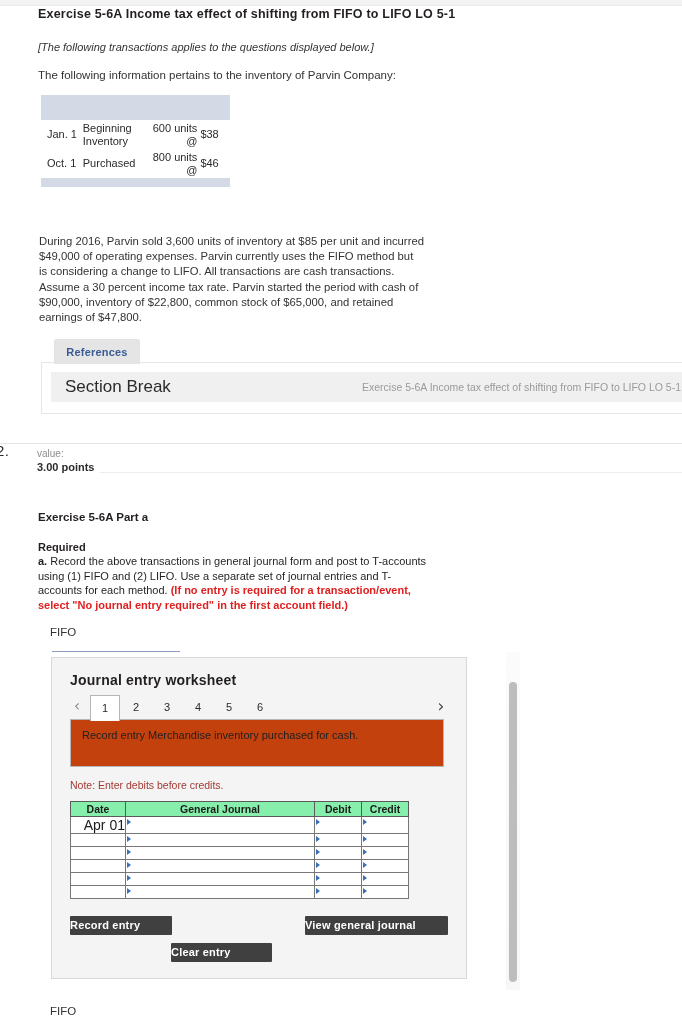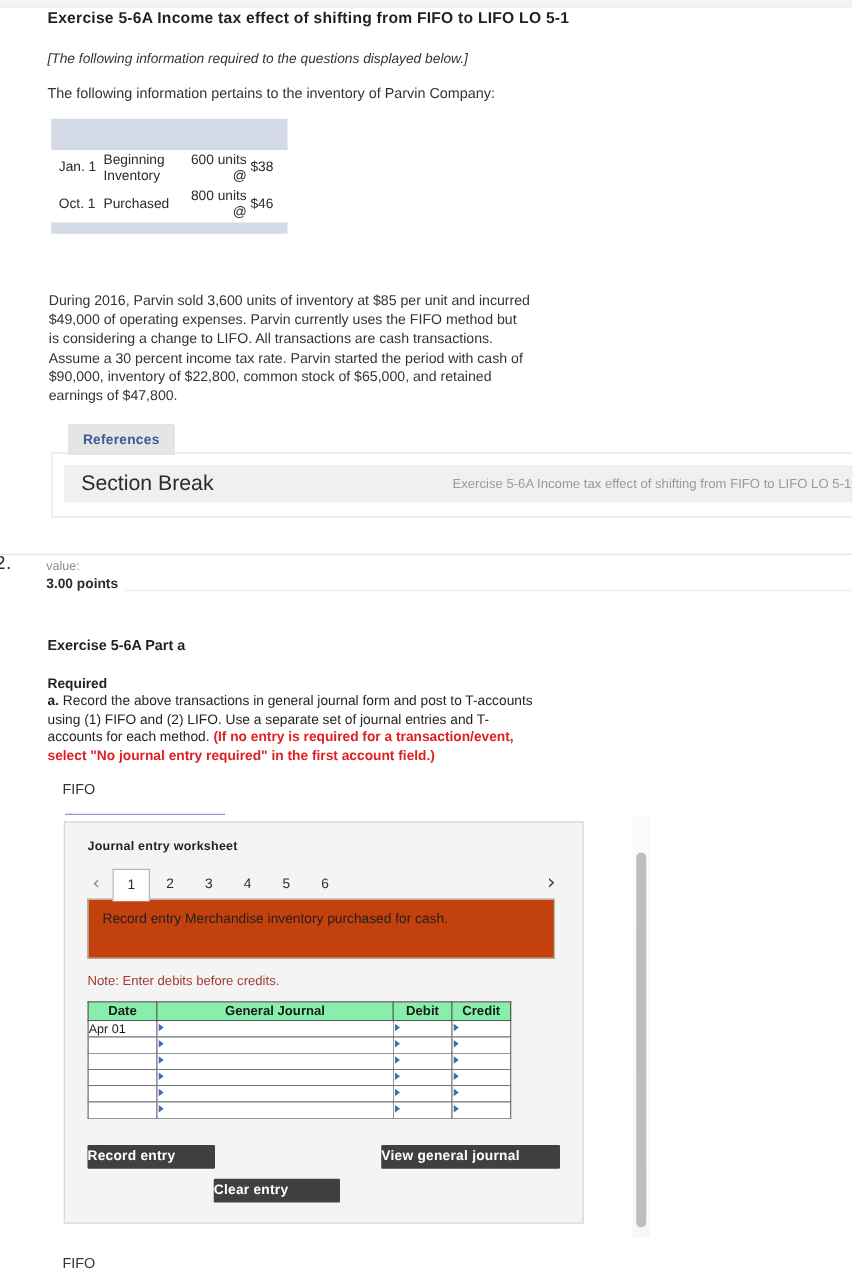--- a/index.html
+++ b/index.html
@@ -229,21 +229,21 @@
   .jw-panel {
     position: absolute;
     left: 51px; top: 657px;
     width: 414px; height: 320px;
     background: #f4f4f4;
     border: 1px solid #d8d8d8;
   }
   .jw-title {
     position: absolute;
     left: 18px; top: 14px;
-    font-size: 10px;
+    font-size: 14px;
     font-weight: bold;
     letter-spacing: .2px;
     color: #231f20;
   }
 
   
   .jw-tabs {
     position: absolute;
     left: 18px; top: 37px;
     width: 378px; height: 24px;
@@ -323,23 +323,23 @@
     border: 1px solid #777777;
     height: 12px;
     padding: 0;
     position: relative;
   }
   .col-date   { width: 54px; }
   .col-gj     { width: 188px; }
   .col-debit  { width: 46px; }
   .col-credit { width: 46px; }
   .jt td.date-cell {
-    text-align: left;
+    text-align: right;
     color: #1b1b1b;
-    font-size: 10px;
+    font-size: 14px;
   }
   .jt td.inp::before {
     content: "";
     position: absolute;
     left: 1px; top: 2px;
     width: 0; height: 0;
     border-top: 3px solid transparent;
     border-bottom: 3px solid transparent;
     border-left: 4px solid #3a6fb5;
   }
@@ -377,21 +377,21 @@
     background: #bdbdbd;
     border-radius: 4px;
   }
 </style>
 </head>
 <body>
 
 <div class="top-strip"></div>
 
 <div class="ex-title">Exercise 5-6A Income tax effect of shifting from FIFO to LIFO LO 5-1</div>
-<div class="info-italic">[The following information required to the questions displayed below.]</div>
+<div class="info-italic">[The following transactions applies to the questions displayed below.]</div>
 <div class="info-lead">The following information pertains to the inventory of Parvin Company:</div>
 
 <table class="inv-table">
   <tbody>
       <tr class="head-bar">
     <td colspan="4"></td>
   </tr>
   <tr>
     <td class="inv-date">Jan. 1</td>
     <td class="inv-desc">Beginning Inventory</td>

